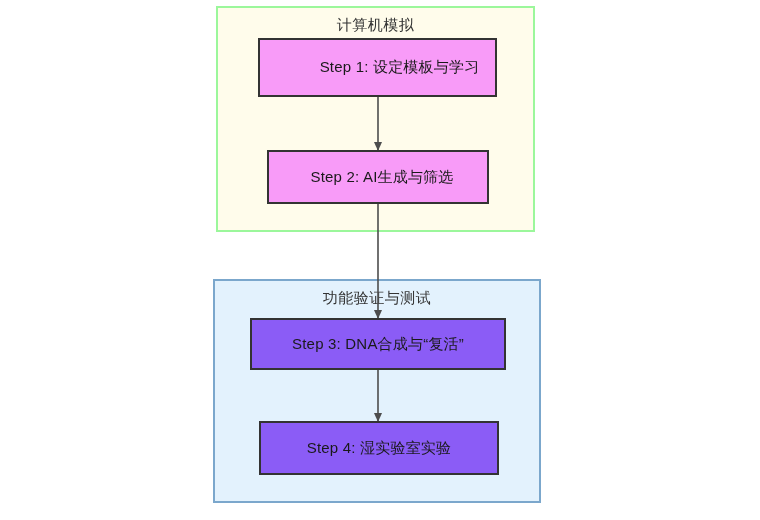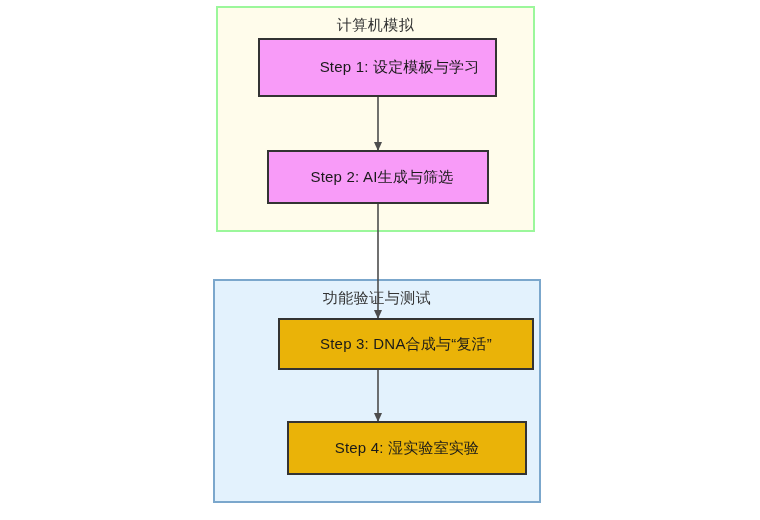--- a/index.html
+++ b/index.html
@@ -72,22 +72,21 @@
     justify-content: center;
     font-size: 15px;
     color: #1a1a1a;
     white-space: nowrap;
     letter-spacing: 0.2px;
   }
   .node-compute {
     background: #f89bf8;
   }
   .node-wetlab {
-    background: #eab308;
-    margin-left: 28px;
+    background: #8b5cf6;
   }
 
   #node-step1 {
     left: 258px;
     top: 38px;
     width: 239px;
     height: 59px;
     padding-left: 44px;
   }
   #node-step2 {

